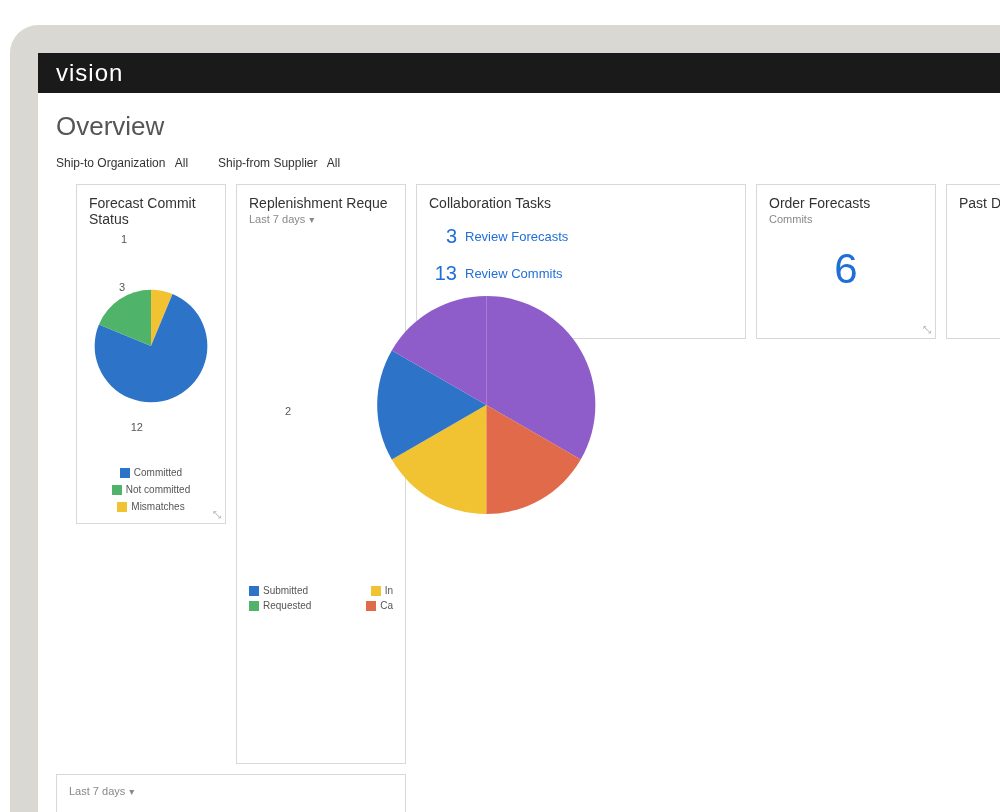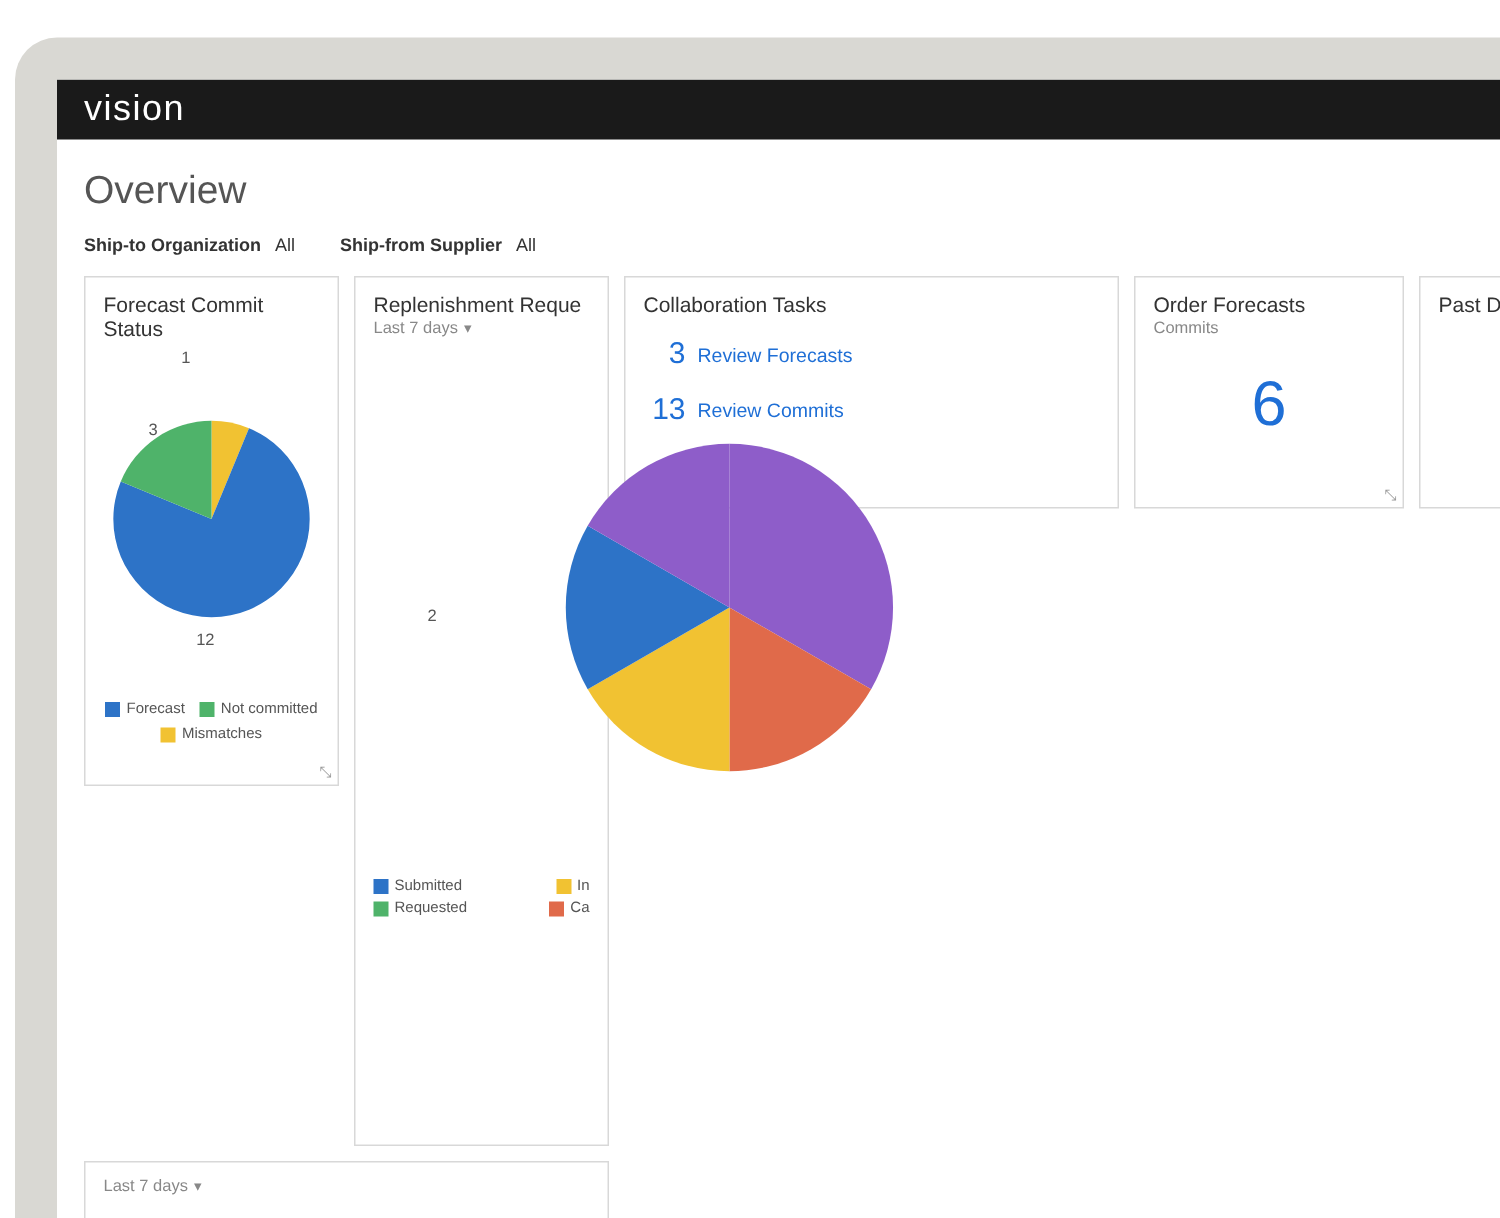--- a/index.html
+++ b/index.html
@@ -41,21 +41,21 @@
     color: #555;
     margin: 18px 0 14px 0;
   }
   .filters {
     display: flex;
     gap: 30px;
     margin-bottom: 14px;
     font-size: 12px;
     color: #555;
   }
-  .filter-label { font-weight: 700; color:#333; }
+  .filter-label { font-weight: 400; color:#333; }
   .filter-value { margin-left: 6px; font-weight: 400; color:#333; }
 
   .grid {
     display: grid;
     grid-template-columns: 170px 170px 330px 180px 330px;
     grid-template-rows: 155px 175px 230px;
     gap: 10px;
   }
   .card {
     border: 1px solid #d8d8d8;
@@ -144,39 +144,39 @@
         </div>
       </div>
 
       <div class="card">
         <div class="card-title">Order Forecasts</div>
         <div class="card-sub">Commits</div>
         <div class="big-number">6</div>
         <span class="resize-icon">⤡</span>
       </div>
 
-      <div class="card" style="grid-row:1 / span 2;">
+      <div class="card" style="grid-row:1 / span 2;margin-left:20px;">
         <div class="card-title">Forecast Commit Status</div>
         <div class="pie-wrap">
           <svg width="230" height="230" viewBox="-55 -55 110 110">
 
             <path d="M0 0 L0 -50 A50 50 0 1 1 -50 0 A50 50 0 0 1 0 -50 Z" fill="#2d73c7" opacity="0"></path>
 
             <path d="M0 0 L0 -50 A50 50 0 0 1 19.1 -46.2 Z" fill="#f1c232"></path>
             <path d="M0 0 L19.1 -46.2 A50 50 0 1 1 -46.2 -19.1 Z" fill="#2d73c7"></path>
             <path d="M0 0 L-46.2 -19.1 A50 50 0 0 1 0 -50 Z" fill="#4fb36a"></path>
           </svg>
           <div class="pie-label" style="top:2px; right:86px;">1</div>
           <div class="pie-label" style="top:50px; left:30px;">3</div>
           <div class="pie-label" style="bottom:28px; right:70px;">12</div>
         </div>
         <div class="legend" style="margin-top:6px;">
           <div class="legend-item">
                 <span class="swatch" style="background:#2d73c7"></span>
-                <span>Forecast</span>
+                <span>Committed</span>
               </div>
           <div class="legend-item">
                 <span class="swatch" style="background:#4fb36a"></span>
                 <span>Not committed</span>
               </div>
           <div class="legend-item">
                 <span class="swatch" style="background:#f1c232"></span>
                 <span>Mismatches</span>
               </div>
         </div>

